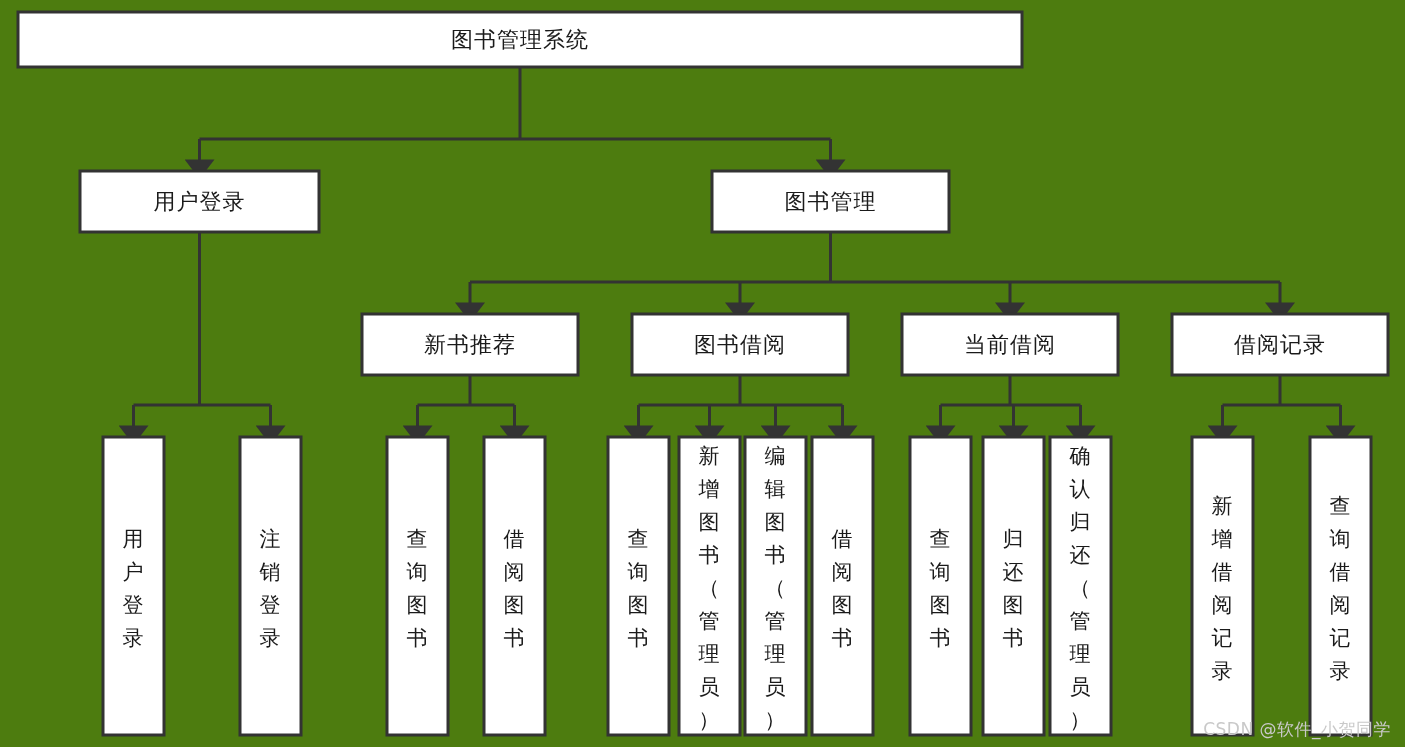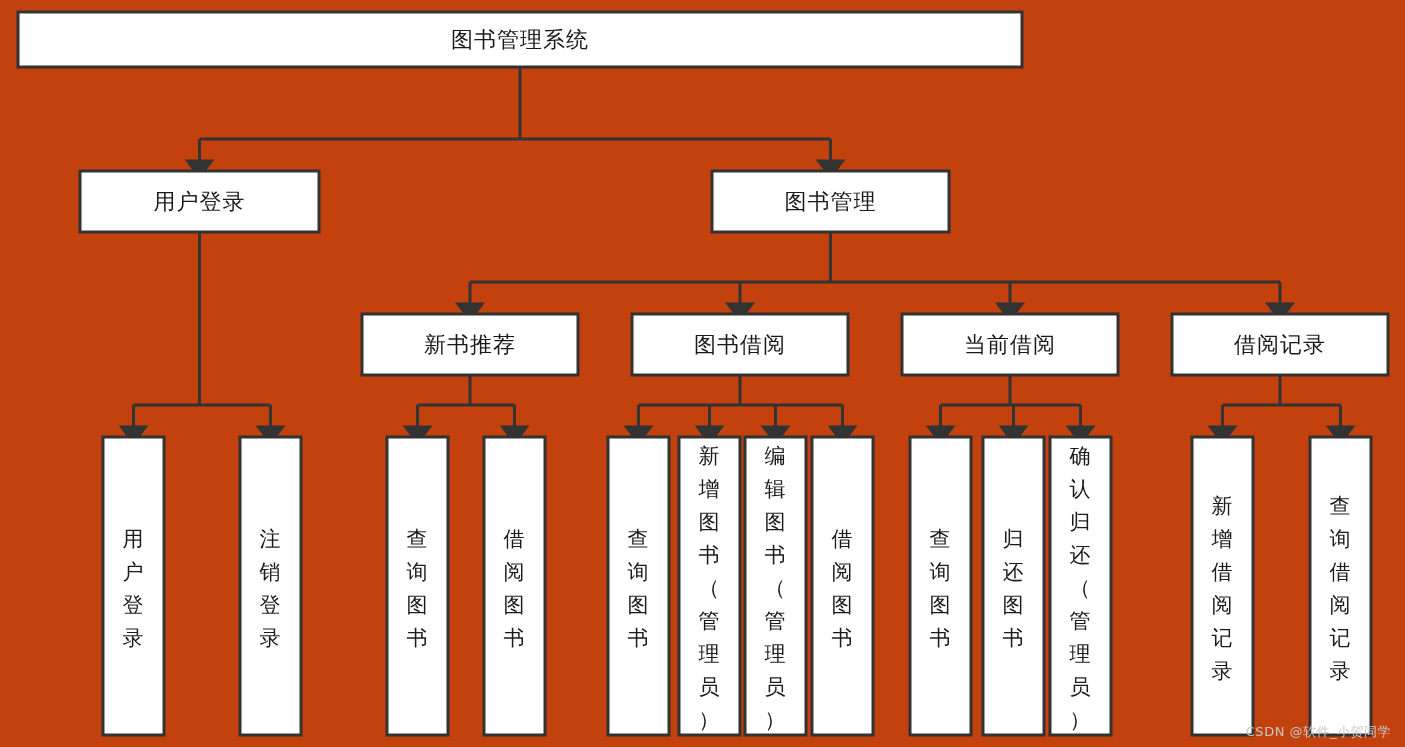--- a/index.html
+++ b/index.html
@@ -10,21 +10,21 @@
   body {
     width: 1405px;
     height: 747px;
     font-family: "DejaVu Sans", "Liberation Sans", sans-serif;
     overflow: hidden;
   }
   #diagram-root {
     position: relative;
     width: 1405px;
     height: 747px;
-    background: #c2410c;
+    background: #4d7c0f;
   }
   svg#flow-svg {
     position: absolute;
     left: 0;
     top: 0;
     width: 1405px;
     height: 747px;
   }
   .node-rect {
     fill: #ffffff;
@@ -49,21 +49,21 @@
   .conn {
     stroke: #333333;
     stroke-width: 3;
     fill: none;
   }
   .watermark {
     position: absolute;
     right: 14px;
     bottom: 6px;
     font-family: "DejaVu Sans", "Liberation Sans", sans-serif;
-    font-size: 13px;
+    font-size: 17px;
     color: #c9c9c9;
     white-space: nowrap;
     letter-spacing: 0.5px;
   }
 </style>
 </head>
 <body>
 
 <div id="diagram-root">
   <svg id="flow-svg" viewBox="0 0 1405 747">

